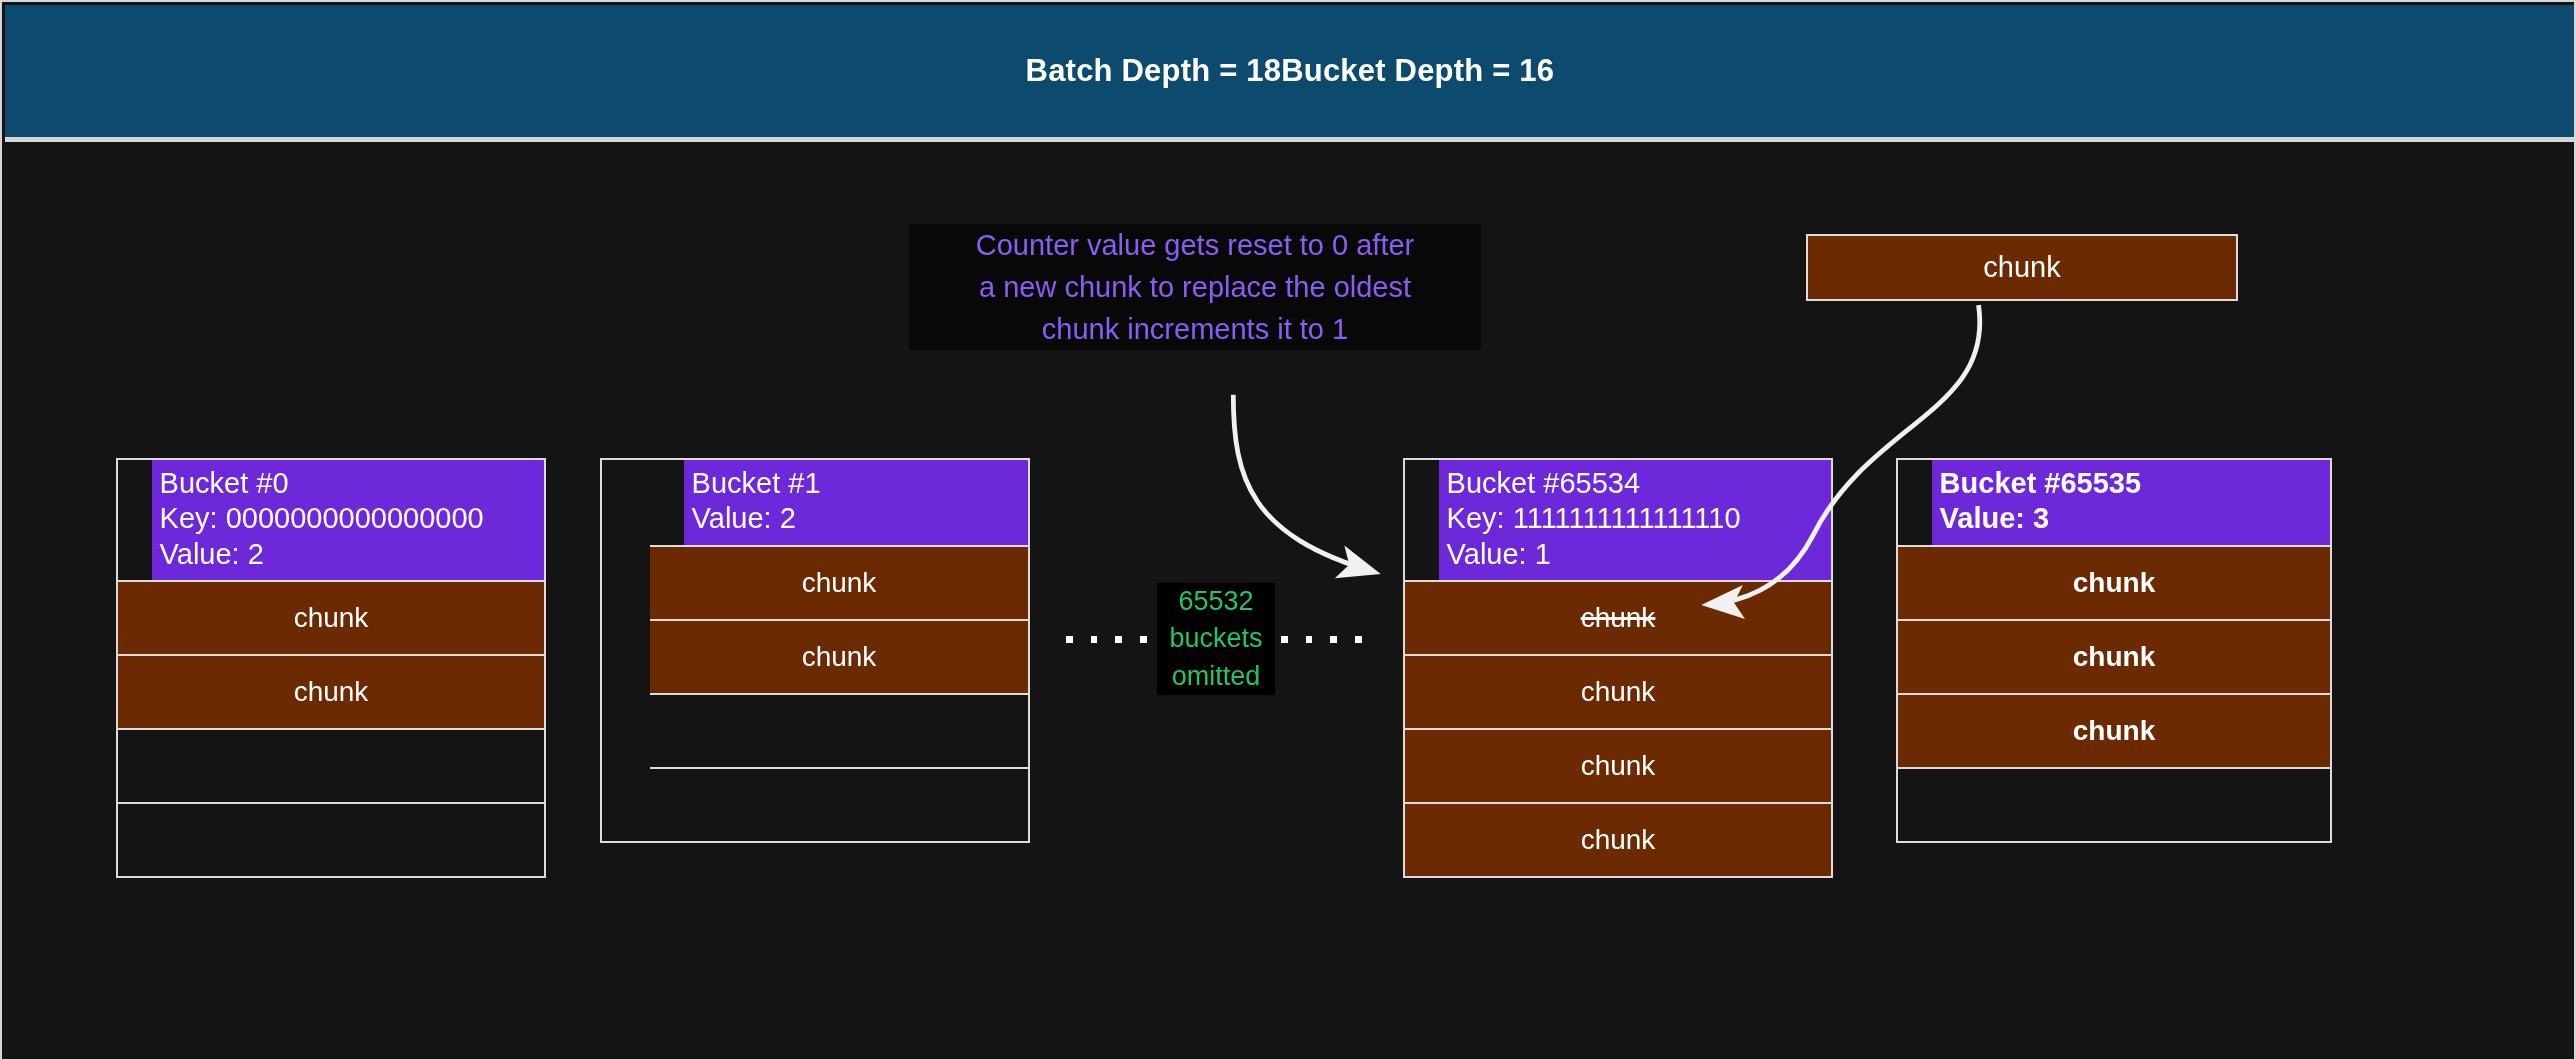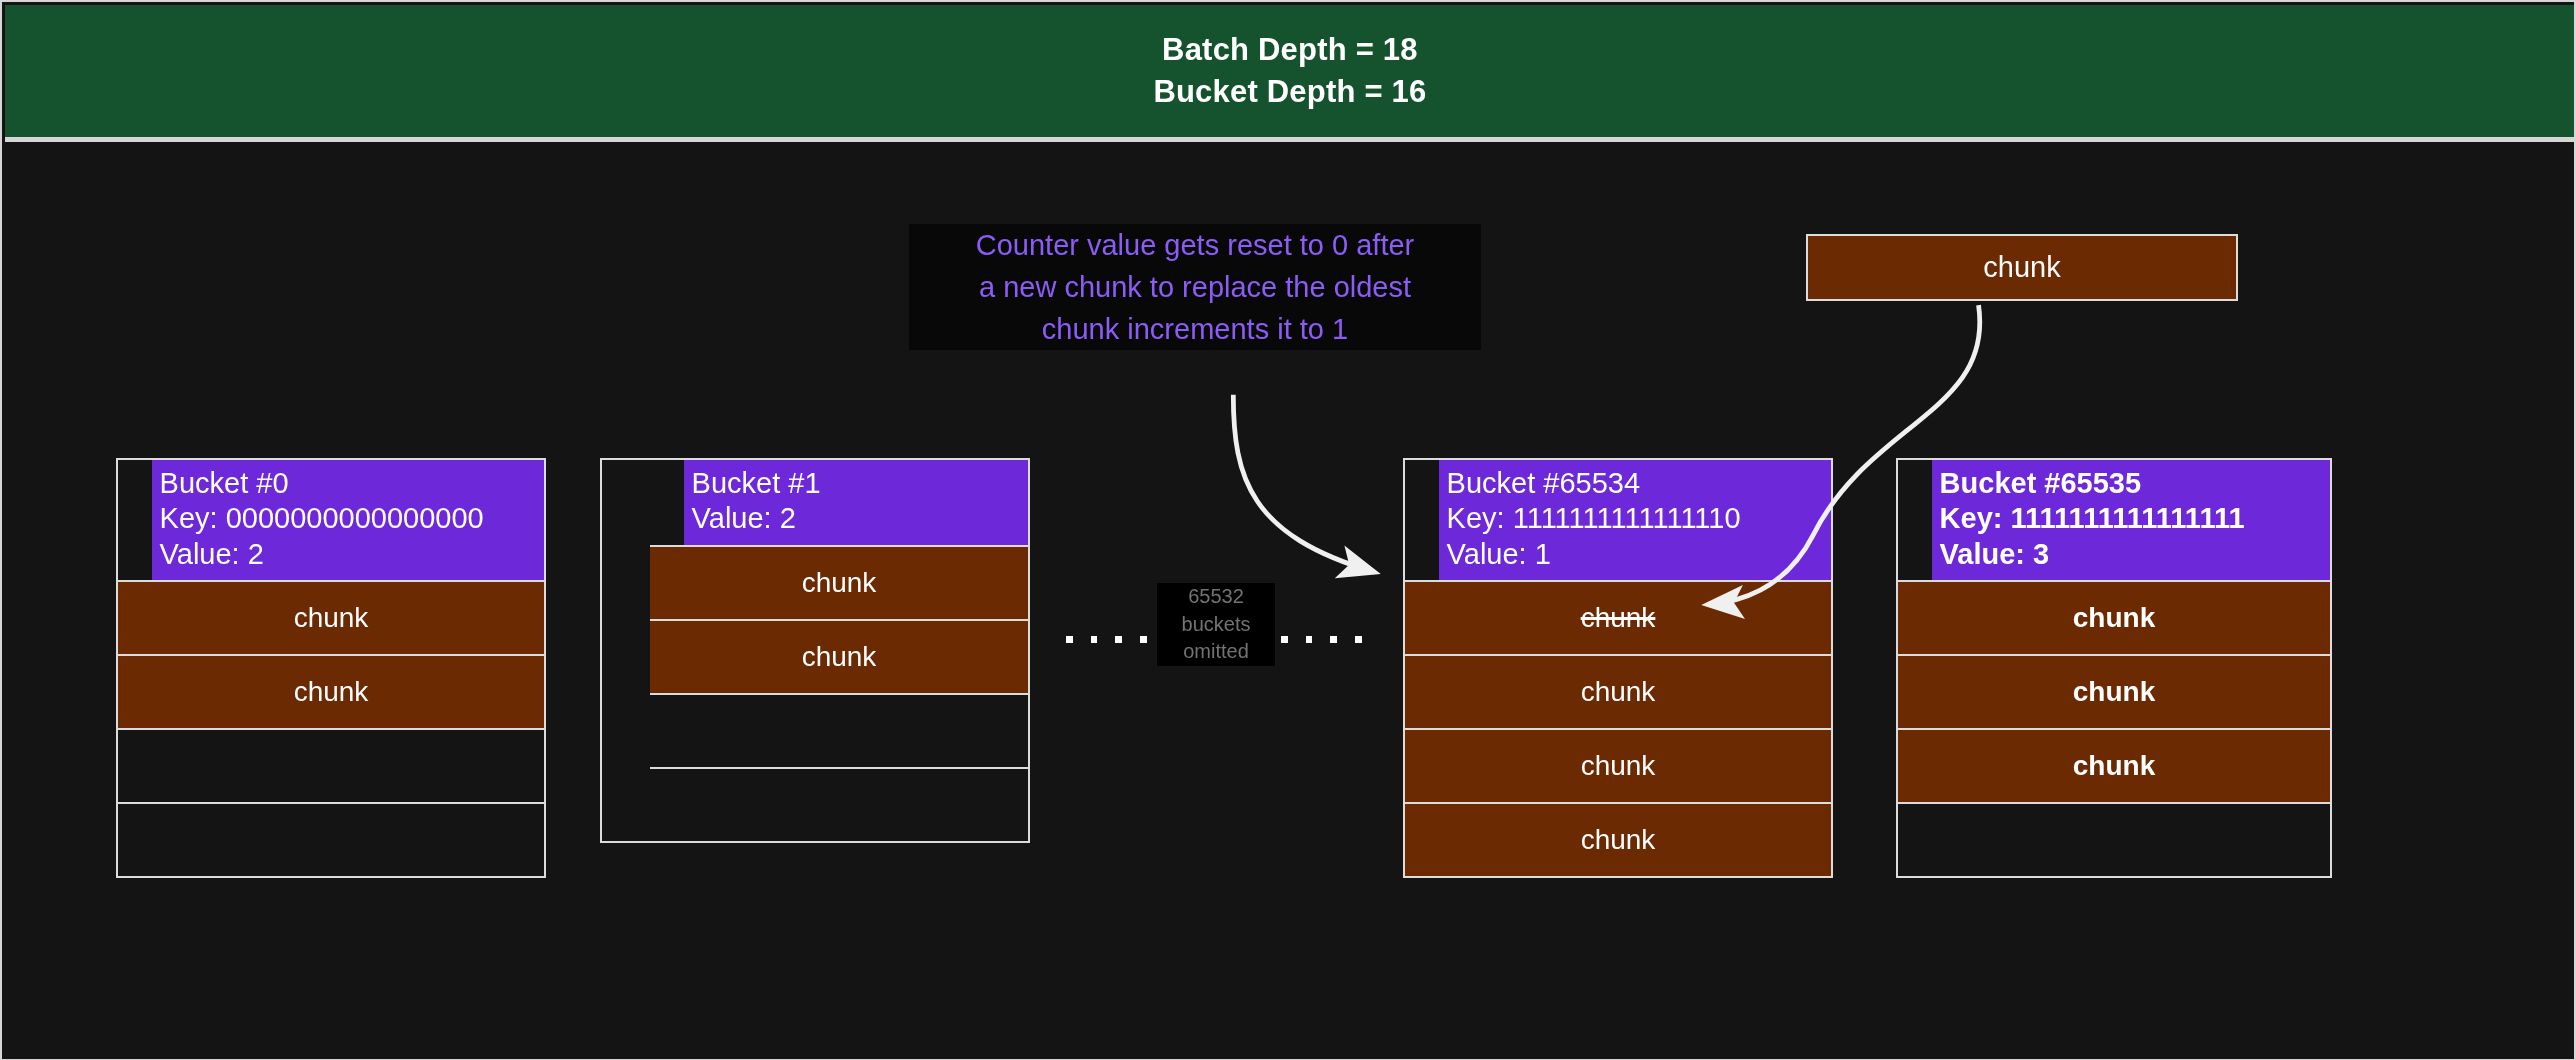--- a/index.html
+++ b/index.html
@@ -18,25 +18,25 @@
     overflow: hidden;
   }
 
   
   #header {
     position: absolute;
     left: 2.9px;
     top: 2.9px;
     width: 2570px;
     height: 137px;
-    background: #14532d;
+    background: #0c4a6e;
     border-bottom: 5.7px solid #d6d6d6;
     box-sizing: border-box;
     display: flex;
-    flex-direction: column;
+    flex-direction: row;
     align-items: center;
     justify-content: center;
   }
   .header-line {
     color: #ffffff;
     font-size: 31px;
     font-weight: bold;
     line-height: 1.36;
     letter-spacing: 0.2px;
   }
@@ -118,23 +118,23 @@
     top: 581px;
     width: 362px;
     height: 124px;
   }
   #omitted-label {
     position: absolute;
     left: 116px;
     top: 0px;
     width: 118px;
     background: #000000;
-    color: #737373;
+    color: #22c55e;
     text-align: center;
-    font-size: 20px;
+    font-size: 27px;
     line-height: 1.38;
   }
   #omitted-label div { white-space: pre; }
   .dotrow {
     position: absolute;
     top: 53px;
     display: flex;
     align-items: center;
     gap: 18px;
   }
@@ -211,21 +211,20 @@
         <div class="slot filled">
           <span class="slot-label">chunk</span>
         </div>
         <div class="slot filled">
           <span class="slot-label">chunk</span>
         </div>
       </div>
       <div class="bucket" style="left: 1894px; top: 456px; width: 436px; font-weight: bold;">
         <div class="bucket-head">
           <div>Bucket #65535</div>
-          <div>Key: 1111111111111111</div>
           <div>Value: 3</div>
         </div>
         <div class="slot filled">
           <span class="slot-label">chunk</span>
         </div>
         <div class="slot filled">
           <span class="slot-label">chunk</span>
         </div>
         <div class="slot filled">
           <span class="slot-label">chunk</span>

